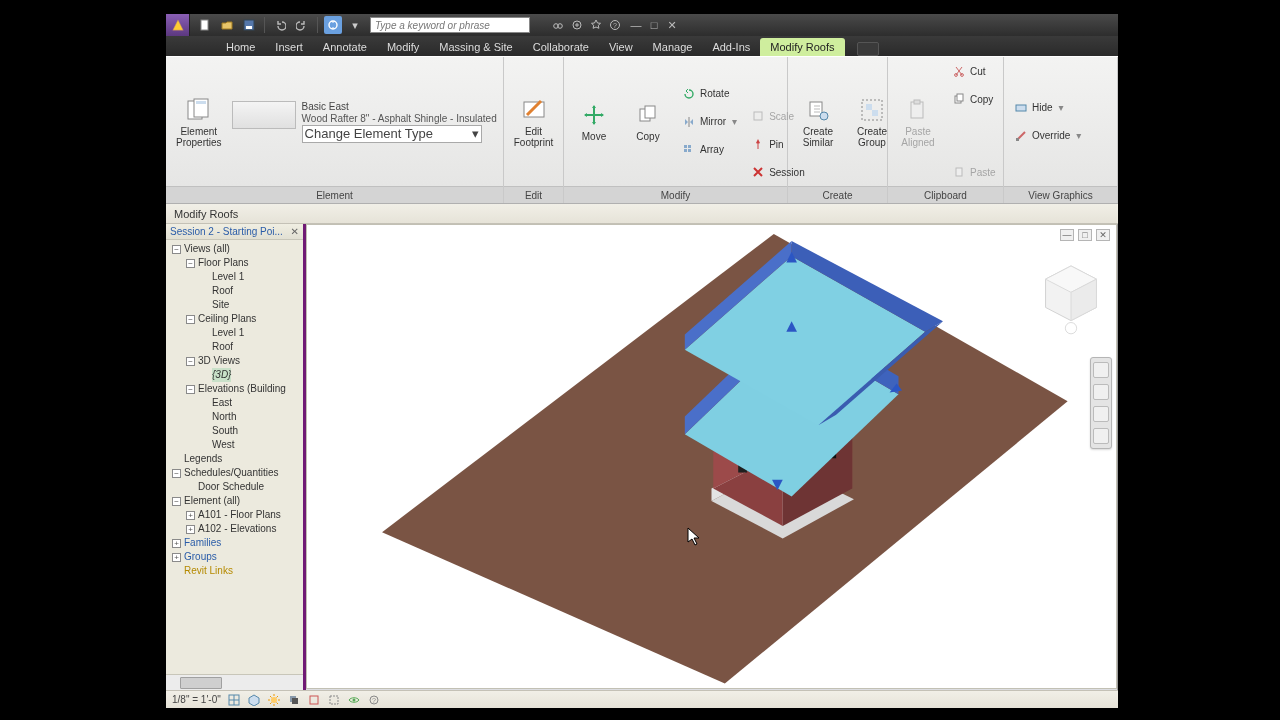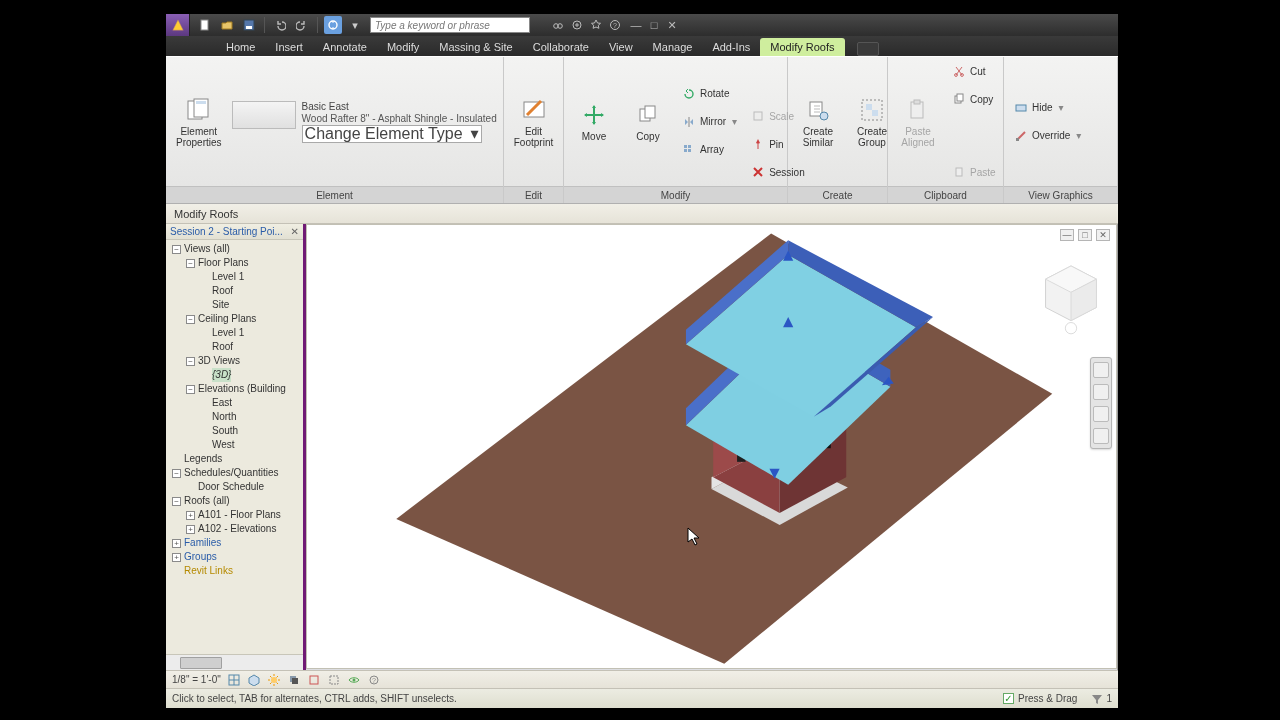--- a/index.html
+++ b/index.html
@@ -41,21 +41,21 @@
   .bigbtn .lbl{ line-height:11px; text-align:center; white-space:pre; }
 
   .smallrow { display:flex; flex-direction:column; gap:8px; }
   .smallbtn { display:flex; align-items:center; gap:4px; font-size:10px; color:#333; height:20px; padding:0 4px; }
   .smallbtn.disabled{ color:#a5a5a5;margin-top:45px; }
   .smallbtn .ico{ width:14px; height:14px; display:flex; align-items:center; justify-content:center; }
 
   .typebox  { display:flex; flex-direction:column; gap:2px; font-size:10px; color:#444; }
   .typebox .line1{ }
   .typebox .line2{ color:#555; }
-  .typebox select,.typebox .sel { width:180px; height:18px; font-size:16px; border:1px solid #a9a9a9; background:#fff; padding:1px 2px; display:flex; align-items:center; justify-content:space-between; }
+  .typebox select,.typebox .sel { width:180px; height:18px; font-size:13px; border:1px solid #a9a9a9; background:#fff; padding:1px 2px; display:flex; align-items:center; justify-content:space-between; }
   .typebox .swatch{ width:64px; height:28px; background:linear-gradient(#f4f4f4,#e0e0e0); border:1px solid #bbb; }
 
   
   .optbar   { height:20px; background:linear-gradient(#f1efe7,#e6e3d8); border-bottom:1px solid #c4c1b6; font-size:11px; color:#333; display:flex; align-items:center; padding:0 8px; }
 
   
   .mainrow  { flex:1; display:flex; min-height:0; }
   .browser  { width:140px; background:#eceade; border-right:3px solid #701a75; display:flex; flex-direction:column; font-size:10px; color:#333; }
   .browser .hdr{ height:16px; background:linear-gradient(#f0eee2,#e2e0d3); border-bottom:1px solid #c8c6b9; display:flex; align-items:center; justify-content:space-between; padding:0 4px; color:#2a5ca8; }
   .browser .hdr .x{ color:#666; }
@@ -504,21 +504,21 @@
             <div class="node" style="--ind: 4px;">
               <span class="exp">−</span>
               <span class="text ">Schedules/Quantities</span>
             </div>
             <div class="node" style="--ind: 18px;">
               <span class="exp none"></span>
               <span class="text ">Door Schedule</span>
             </div>
             <div class="node" style="--ind: 4px;">
               <span class="exp">−</span>
-              <span class="text ">Roofs (all)</span>
+              <span class="text ">Element (all)</span>
             </div>
             <div class="node" style="--ind: 18px;">
               <span class="exp">+</span>
               <span class="text ">A101 - Floor Plans</span>
             </div>
             <div class="node" style="--ind: 18px;">
               <span class="exp">+</span>
               <span class="text ">A102 - Elevations</span>
             </div>
             <div class="node" style="--ind: 4px;">
@@ -642,27 +642,15 @@
           </svg>
         </span>
     <span class="ico">
           <svg width="12" height="12" viewBox="0 0 12 12">
             <circle cx="6" cy="6" r="4" fill="none" stroke="#888"></circle>
             <text x="6" y="9" font-size="7" text-anchor="middle" fill="#888">?</text>
           </svg>
         </span>
   </div>
 
-  <div class="status">
-    <span>Click to select, TAB for alternates, CTRL adds, SHIFT unselects.</span>
-    <span class="fill"></span>
-    <span class="chk">✓</span>
-    <span>Press &amp; Drag</span>
-    <span class="filter">
-      <svg class="fico" viewBox="0 0 12 12">
-            <path d="M1 2h10L7 7v4L5 10V7z" fill="#888"></path>
-          </svg>
-      <span>1</span>
-    </span>
-  </div>
 
 </div>
 </div>
 
 </body></html>

